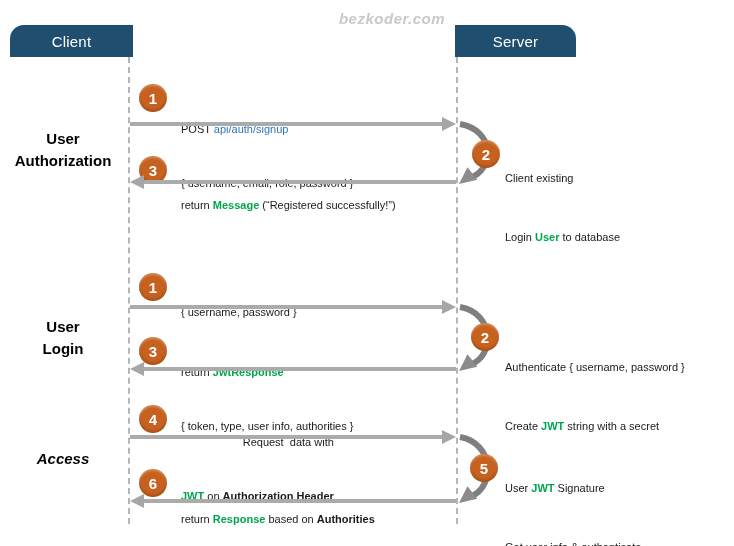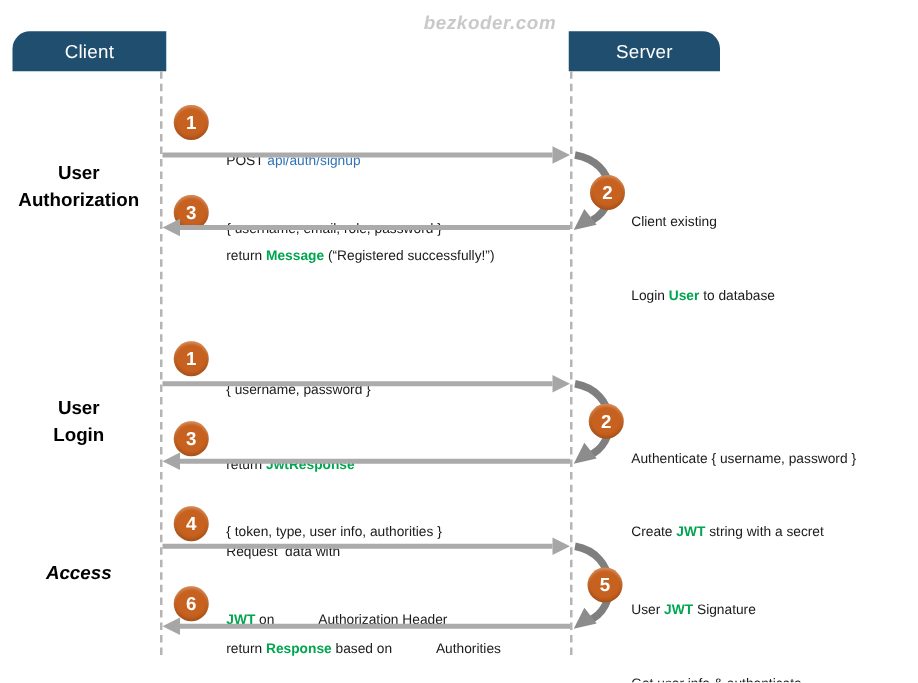--- a/index.html
+++ b/index.html
@@ -36,21 +36,21 @@
   .step-circle {
     position:absolute; width:28px; height:28px; border-radius:50%;
     background:#c7611f; color:#ffffff; font-size:15px; font-weight:600;
     display:flex; align-items:center; justify-content:center;
     box-shadow: inset 0 2px 2px rgba(255,255,255,.25), inset 0 -2px 3px rgba(0,0,0,.18);
   }
   .msg { position:absolute; font-size:11px; line-height:18px; white-space:pre; }
   .msg-server { line-height:19.5px; }
   .kw-green { color:#00a64f; font-weight:bold; }
   .kw-blue  { color:#2e75b6; }
-  .kw-bold  { font-weight:normal;margin-left:32px; }
+  .kw-bold  { font-weight:bold; }
   .arc-svg { position:absolute; left:454px; width:46px; height:84px; overflow:visible; }
 </style>
 </head>
 <body>
 
 <div id="stage">
 
   <div class="watermark">bezkoder.com</div>
 
   <div class="actor-box actor-client">
@@ -135,21 +135,21 @@
   <div class="arrow-line" style="left:144px; top:367px; width:312px;"></div>
   <div class="head head-left" style="left:130px; top:362px;"></div>
 
   <div class="section-title" style="top:448px;font-style:italic;">
     <div>Access</div>
   </div>
 
   <div class="step-circle" style="left:139px; top:405px;">
       <span>4</span>
     </div>
-  <div class="msg" style="left:181px; top:397px;">
+  <div class="msg" style="left:181px; top:397px;text-align:right;">
     <div>Request  data with</div>
     <div><span class="kw-green">JWT</span><span> on </span><span class="kw-bold">Authorization Header</span></div>
   </div>
   <div class="arrow-line" style="left:130px; top:435px; width:312px;"></div>
   <div class="head head-right" style="left:442px; top:430px;"></div>
 
   <svg class="arc-svg" style="top:431px;" viewBox="0 0 46 84">
     <path d="M 6 6 C 40 12, 42 56, 16 66" fill="none" stroke="#7f7f7f" stroke-width="6"></path>
     <polygon points="0,0 17,-8 17,8" fill="#8c8c8c" transform="translate(5,72) rotate(-38)"></polygon>
   </svg>

